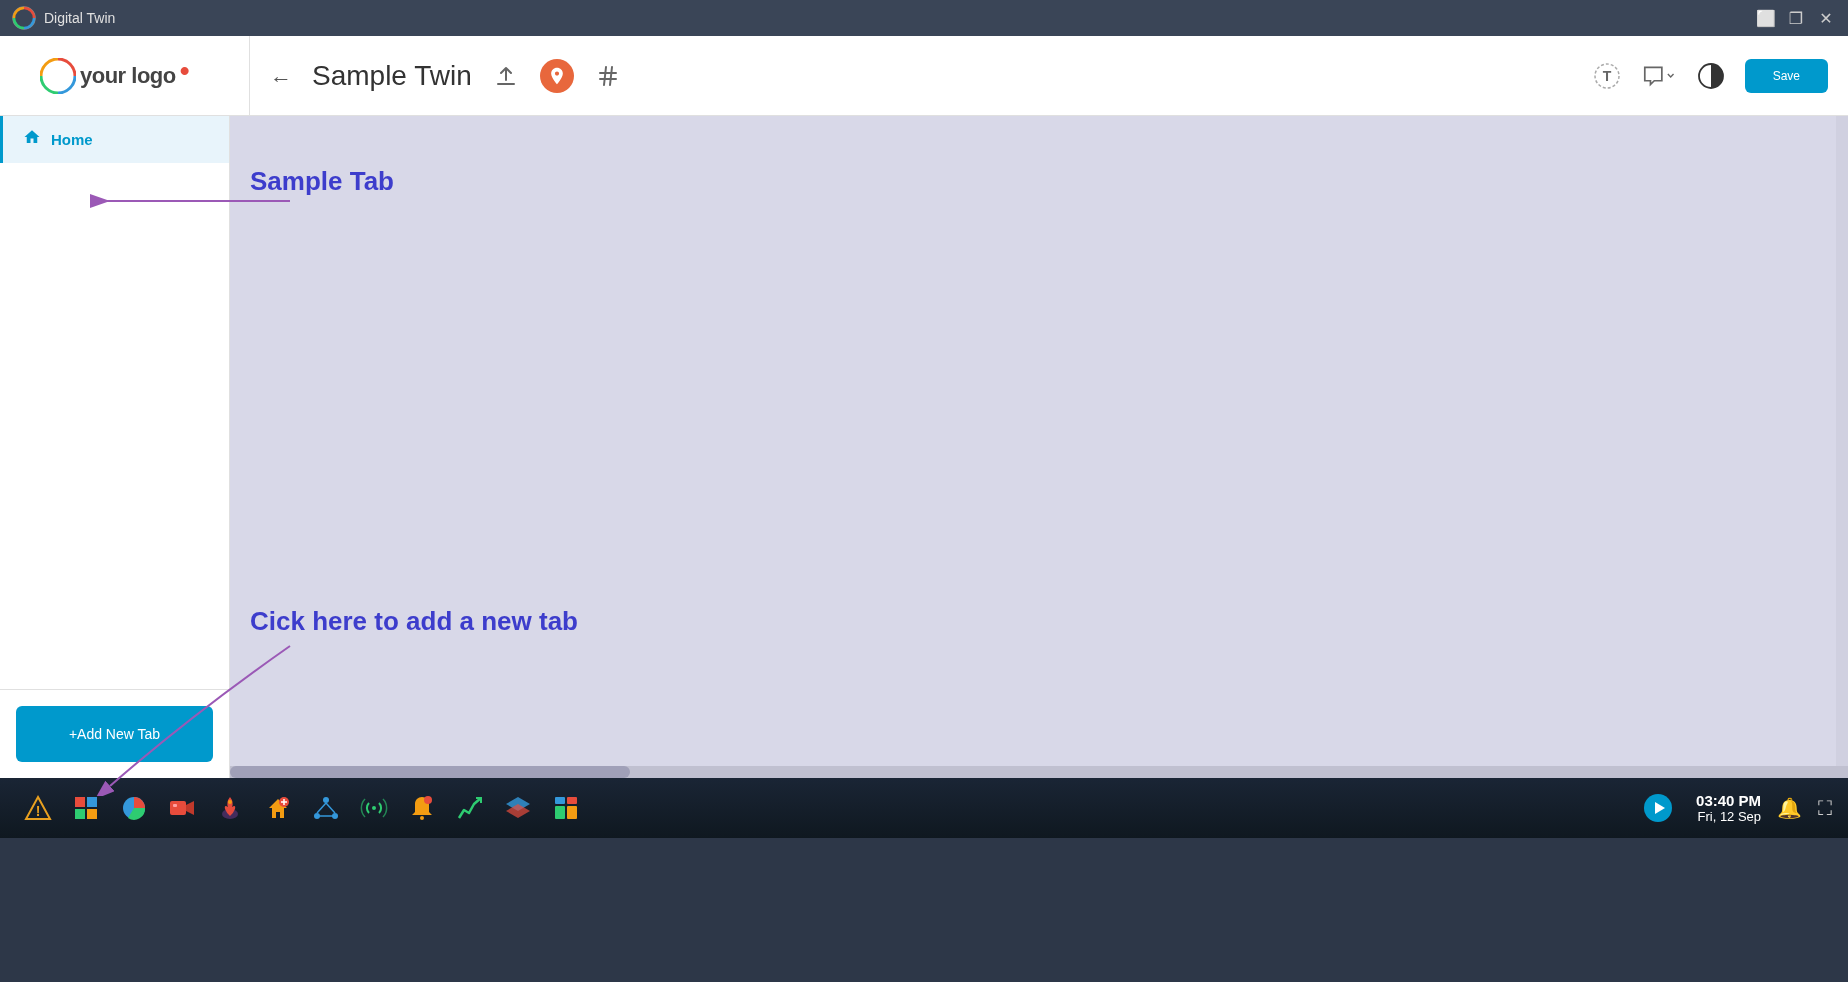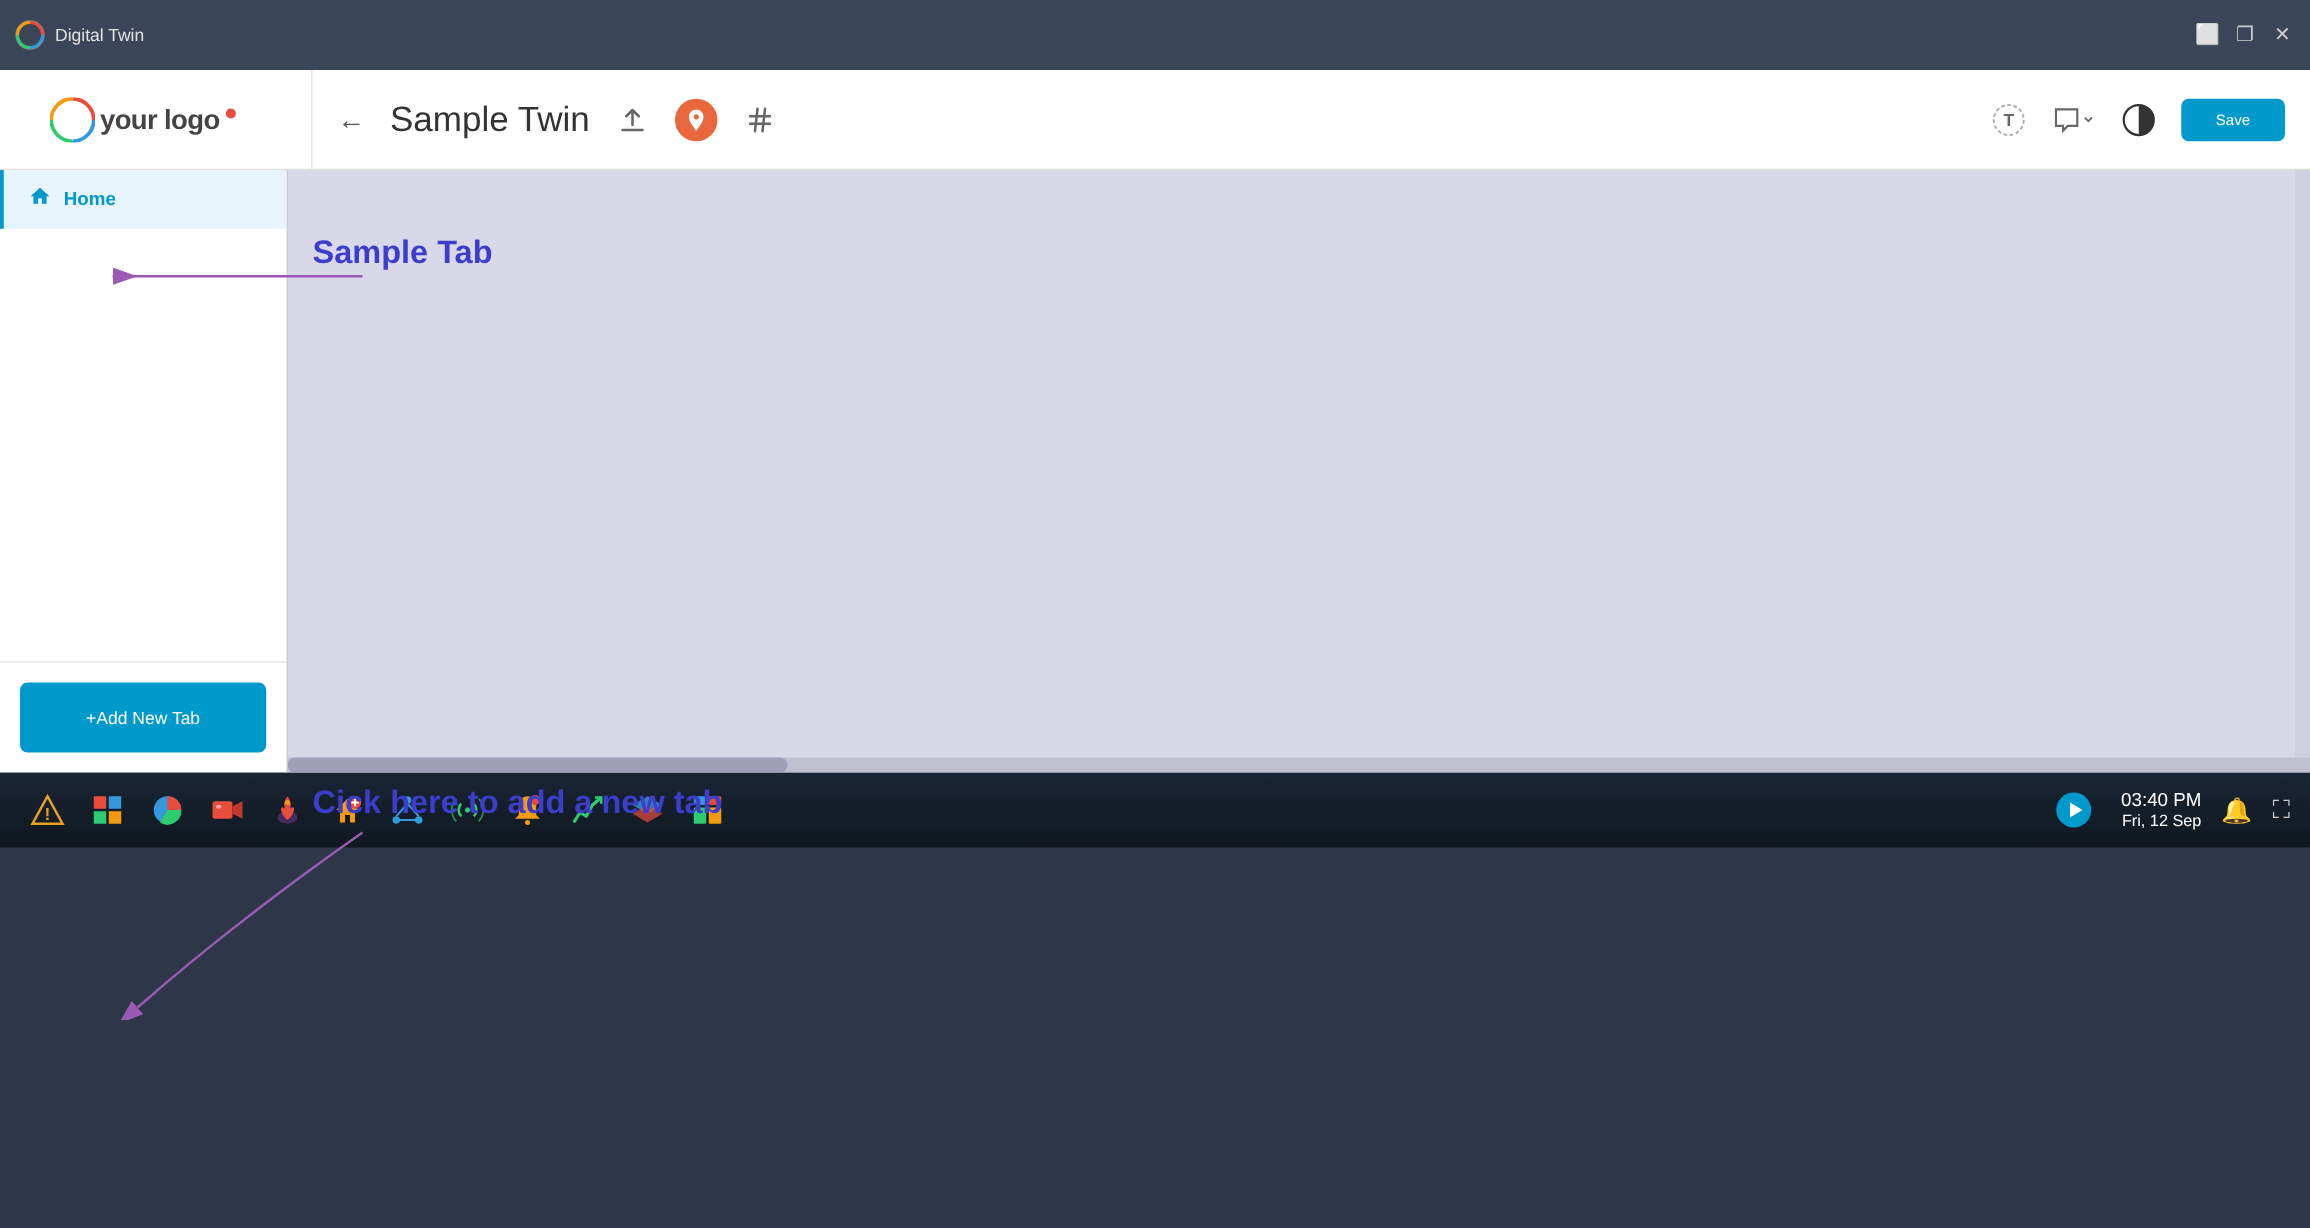--- a/index.html
+++ b/index.html
@@ -1,21 +1,21 @@
 <!DOCTYPE html>
 <html><head>
   <meta charset="utf-8">
   <style>
     * { margin: 0; padding: 0; box-sizing: border-box; }
     body { width: 1848px; height: 982px; overflow: hidden; font-family: 'Segoe UI', Arial, sans-serif; background: #2d3748; }
 
     
     .title-bar {
       width: 100%;
-      height: 56px;
+      height: 36px;
       background: #3a4557;
       display: flex;
       align-items: center;
       padding: 0 12px;
       gap: 10px;
     }
     .title-bar-logo {
       display: flex;
       align-items: center;
       gap: 8px;
@@ -36,21 +36,21 @@
       align-items: center;
       justify-content: center;
       color: #ccc;
       cursor: pointer;
       font-size: 16px;
     }
 
     
     .app-container {
       width: 100%;
-      height: 562px; 
+      height: 742px; 
       display: flex;
       flex-direction: column;
     }
 
     
     .toolbar {
       width: 100%;
       height: 80px;
       background: #ffffff;
       display: flex;
@@ -238,21 +238,21 @@
       align-items: center;
       gap: 16px;
     }
     .taskbar-clock {
       color: white;
       font-size: 13px;
       text-align: right;
     }
     .taskbar-clock .time {
       font-size: 15px;
-      font-weight: 400;
+      font-weight: 700;
     }
     .taskbar-notification {
       color: #ccc;
       font-size: 20px;
       cursor: pointer;
     }
 
     
     .logo-container {
       display: flex;

